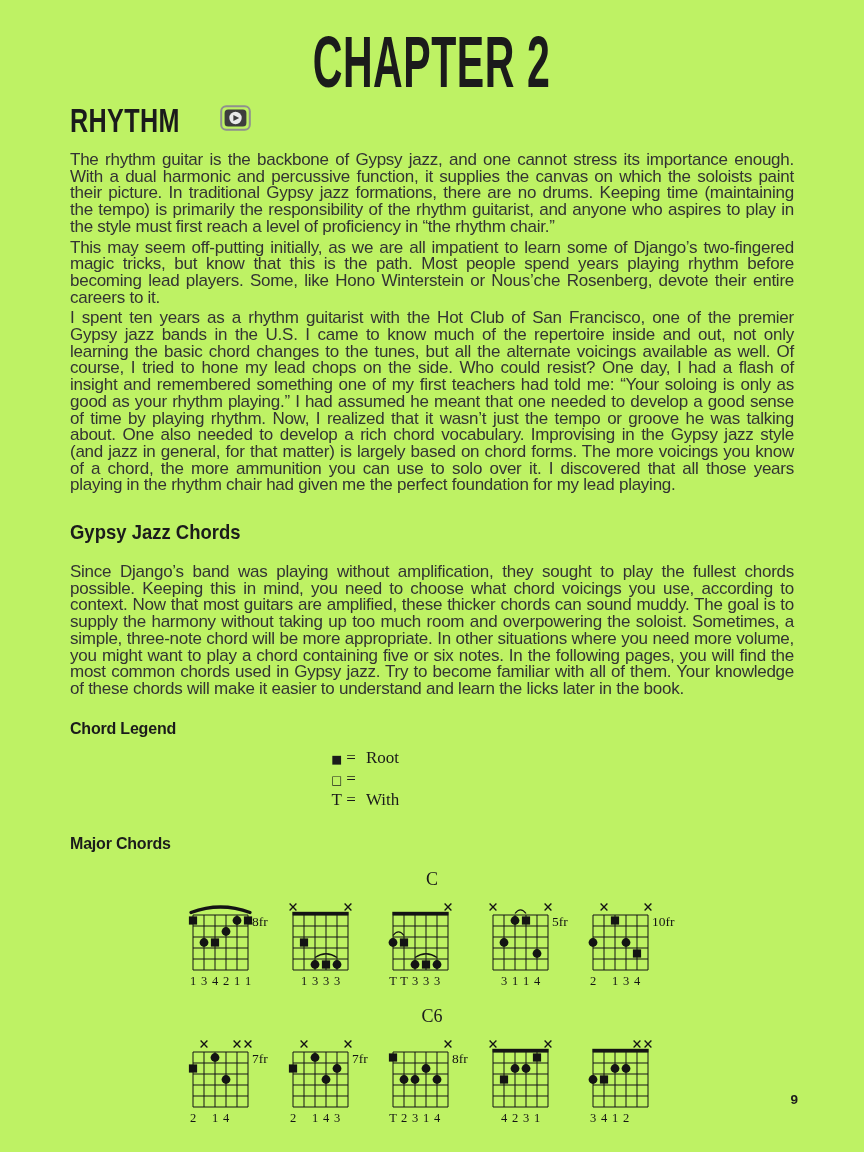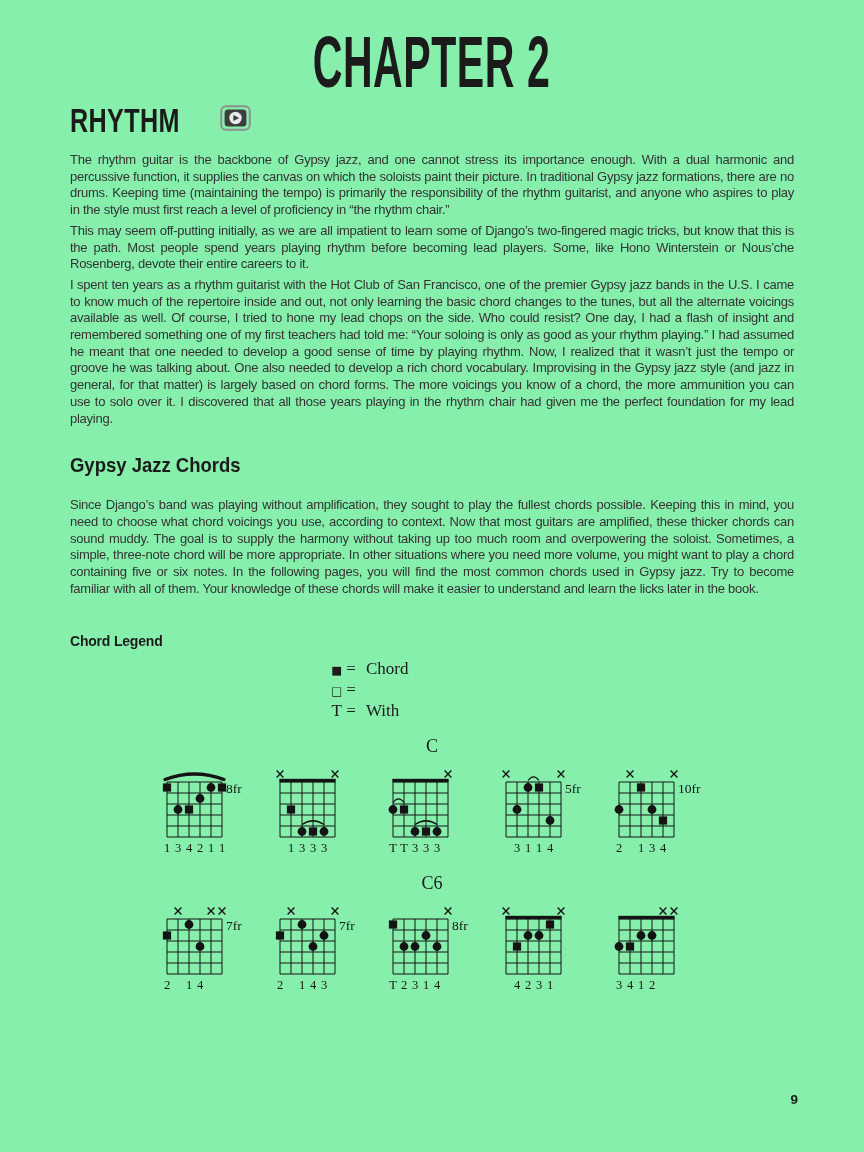--- a/index.html
+++ b/index.html
@@ -1,44 +1,44 @@
 <!DOCTYPE html>
 <html><head>
 <meta charset="utf-8">
 <style>
   html,body{margin:0;padding:0;background:#ffffff;}
   body{width:864px;height:1152px;position:relative;font-family:"Liberation Sans",sans-serif;color:#2e2e2e;overflow:hidden;}
-  .page{position:relative;width:864px;height:1152px;background:#86efac;}
+  .page{position:relative;width:864px;height:1152px;background:#bef264;}
 
   .chapter-wrap{padding-top:30px;text-align:center;height:62px;}
   .chapter-title{display:inline-block;font-weight:bold;font-size:72px;line-height:0.9;color:#1b1b1b;transform:scaleX(0.57);transform-origin:center top;letter-spacing:1px;white-space:nowrap;}
 
   .rhythm-row{position:relative;margin:11px 0 0 70px;height:34px;}
   .section-title{display:inline-block;font-weight:bold;font-size:34px;line-height:1;color:#1b1b1b;transform:scaleX(0.74);transform-origin:left center;letter-spacing:0.5px;white-space:nowrap;}
   .video-icon{position:absolute;left:150px;top:2px;}
 
-  .bodytext{width:724px;margin:15px 0 0 70px;font-size:13px;line-height:16.7px;letter-spacing:-0.25px;text-align:justify;color:#333;}
+  .bodytext{width:724px;margin:15px 0 0 70px;font-size:17px;line-height:16.7px;letter-spacing:-0.25px;text-align:justify;color:#333;}
   .bodytext + .bodytext{margin-top:4px;}
 
   .subhead{margin:26px 0 12px 70px;height:24px;}
   .subhead span{display:inline-block;font-weight:bold;font-size:21px;color:#1b1b1b;transform:scaleX(0.88);transform-origin:left center;white-space:nowrap;}
   .subhead + .bodytext{margin-top:20px;}
 
-  .minihead{margin:36px 0 0 70px;font-weight:bold;font-size:14px;color:#1b1b1b;letter-spacing:-0.2px;}
+  .minihead{margin:22px 0 0 70px;font-weight:bold;font-size:16px;color:#1b1b1b;letter-spacing:-0.2px;}
 
   .legend{margin:10px 0 0 320px;font-family:"Liberation Serif","DejaVu Sans",serif;font-size:17px;color:#1b1b1b;}
   .legend-row{display:grid;grid-template-columns:22px 18px auto;align-items:baseline;line-height:19px;}
   .legend-row .sym{text-align:right;}
   .legend-row.square .sym{font-size:11.5px;font-family:"DejaVu Sans",sans-serif;}
   .legend-row .eq{text-align:center;}
   .legend-row .lab{padding-left:6px;}
 
   .chords-area{margin-top:6px;}
   .chord-group-name{text-align:center;font-family:"Liberation Serif",serif;font-size:18px;color:#1b1b1b;margin-top:16px;}
-  .chord-row{display:flex;justify-content:center;gap:16px;margin-top:8px;}
+  .chord-row{display:flex;justify-content:center;gap:3px;margin-top:8px;}
 
   svg .gl{stroke:#141414;stroke-width:1;}
   svg .fillshape{fill:#141414;}
   svg .barre{fill:none;stroke:#141414;stroke-width:3.4;stroke-linecap:round;}
   svg .arc{fill:none;stroke:#141414;stroke-width:1.25;}
   svg .xmark{stroke:#141414;stroke-width:1.35;fill:none;}
   svg .fretlabel{font-family:"Liberation Serif",serif;font-size:13.5px;fill:#141414;}
   svg .finger{font-family:"Liberation Serif",serif;font-size:12.5px;fill:#141414;}
 
   .page-number{position:absolute;right:66px;top:1092px;font-weight:bold;font-size:13.5px;color:#1b1b1b;}
@@ -72,33 +72,34 @@
     <span>Gypsy Jazz Chords</span>
   </div>
   <p class="bodytext">Since Django’s band was playing without amplification, they sought to play the fullest chords possible. Keeping this in mind, you need to choose what chord voicings you use, according to context. Now that most guitars are amplified, these thicker chords can sound muddy. The goal is to supply the harmony without taking up too much room and overpowering the soloist. Sometimes, a simple, three-note chord will be more appropriate. In other situations where you need more volume, you might want to play a chord containing five or six notes. In the following pages, you will find the most common chords used in Gypsy jazz. Try to become familiar with all of them. Your knowledge of these chords will make it easier to understand and learn the licks later in the book.</p>
 
   <div class="minihead">Chord Legend</div>
 
   <div class="legend">
     <div class="legend-row square">
       <span class="sym">■</span>
       <span class="eq">=</span>
-      <span class="lab">Chord</span>
+      <span class="lab">Root</span>
     </div>
     <div class="legend-row square">
       <span class="sym">□</span>
       <span class="eq">=</span>
     </div>
     <div class="legend-row letter">
       <span class="sym">T</span>
       <span class="eq">=</span>
       <span class="lab">With</span>
     </div>
   </div>
 
+  <div class="minihead" style="margin-top:26px;">Major Chords</div>
 
   <div class="chords-area" id="chord-groups">
       <div class="chord-group-name">C</div>
       <div class="chord-row">
         <svg width="97" height="92" viewBox="0 0 97 92">
           <line x1="9" y1="17" x2="9" y2="72" class="gl"></line>
           <line x1="20" y1="17" x2="20" y2="72" class="gl"></line>
           <line x1="31" y1="17" x2="31" y2="72" class="gl"></line>
           <line x1="42" y1="17" x2="42" y2="72" class="gl"></line>
           <line x1="53" y1="17" x2="53" y2="72" class="gl"></line>

